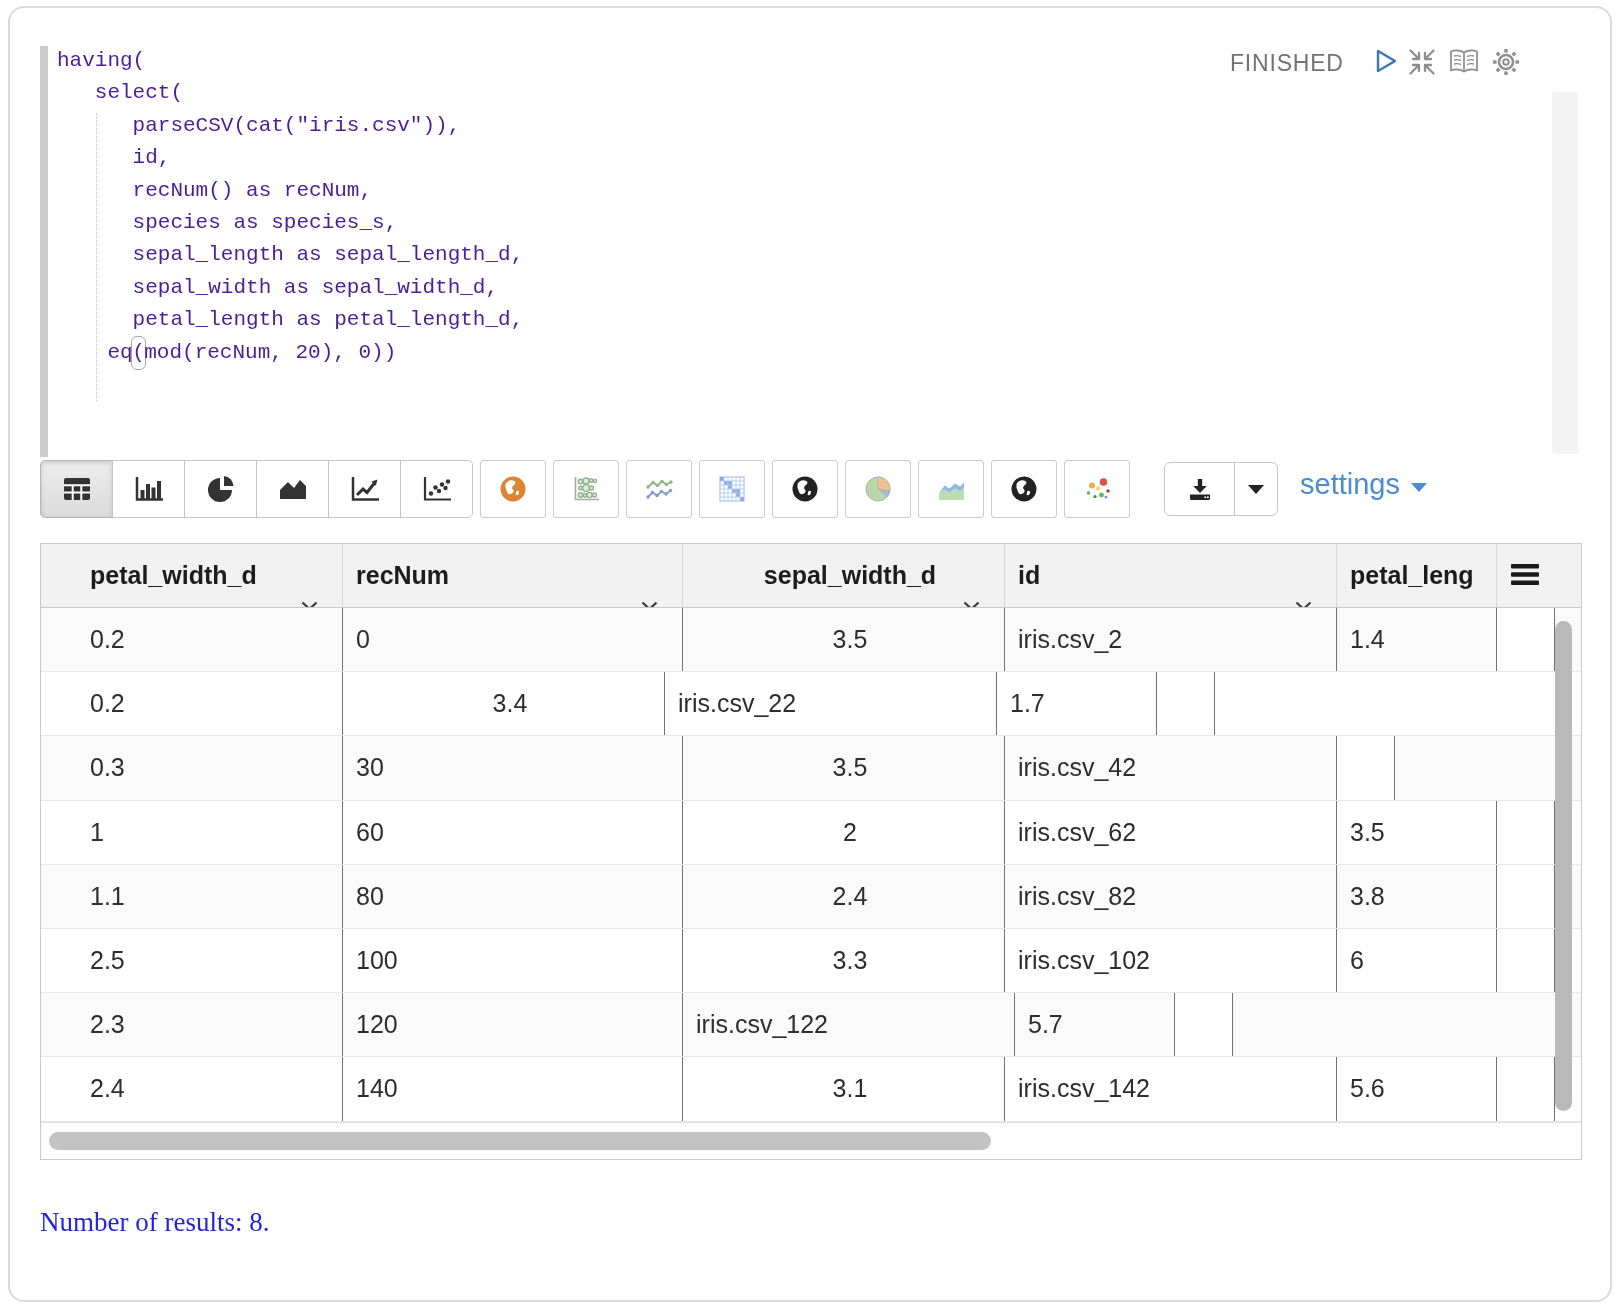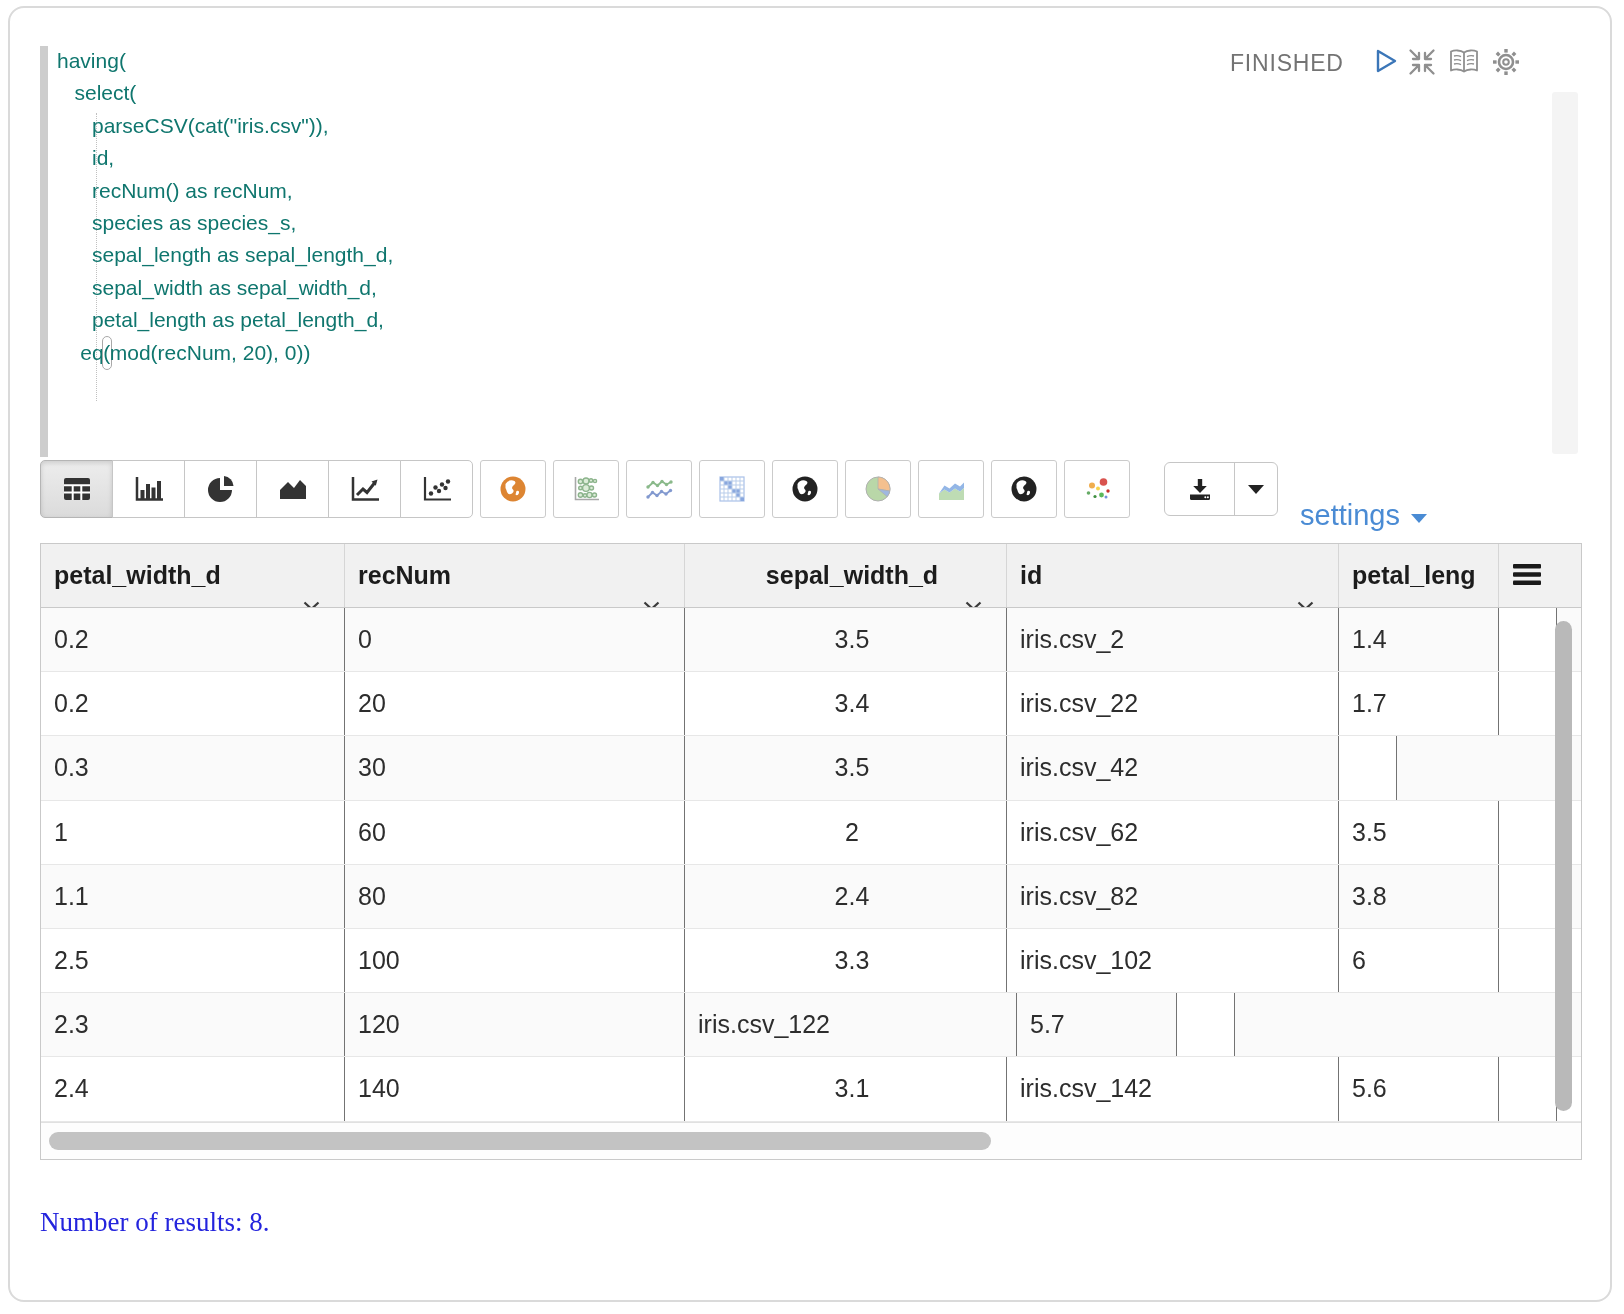--- a/index.html
+++ b/index.html
@@ -8,22 +8,22 @@
           font-family:"Liberation Sans", sans-serif; overflow:hidden; }
   .abs { position:absolute; }
 
   
   #card { left:8px; top:6px; width:1604px; height:1296px;
           border:2px solid #dadada; border-radius:16px; background:#fff; }
 
   
   #gutter-bar { left:40px; top:46px; width:8px; height:411px; background:#cdcdcd; }
   #indent-guide { left:96px; top:113px; height:288px; border-left:1px dotted #c0c0c0; }
-  #code { left:57px; top:45px; width:1480px; font-family:Liberation Sans, sans-serif;
-          font-size:21px; line-height:32.4px; color:#0f766e; }
+  #code { left:57px; top:45px; width:1480px; font-family:Liberation Mono, monospace;
+          font-size:21px; line-height:32.4px; color:#4c1d95; }
   .code-line { white-space:pre; height:32.4px; }
   .bracket-match { display:inline-block; border:1.5px solid #a8a8a8; border-radius:6px;
                    margin:-3px -2px; padding:0 0.5px; }
   #editor-scrollbar { left:1552px; top:92px; width:26px; height:362px;
                       background:#f4f4f4; border-radius:3px; }
 
   
   #status-text { left:1230px; top:50px; font-size:23px; color:#737373; letter-spacing:0.8px; }
   .pctl { display:flex; align-items:center; justify-content:center; cursor:pointer; }
 
@@ -40,33 +40,33 @@
 
   #download-group { left:1164px; top:462px; height:54px; display:flex;
                     border:1px solid #c6c6c6; border-radius:6px; overflow:hidden; background:#fff; }
   #download-main { width:69px; display:flex; align-items:center; justify-content:center; }
   #download-caret-btn { width:43px; border-left:1px solid #c6c6c6;
                         display:flex; align-items:center; justify-content:center; }
   .caret-dark { width:0; height:0; border-left:8px solid transparent;
                 border-right:8px solid transparent; border-top:9px solid #222; }
 
   #settings-link { left:1300px; top:468px; display:flex; align-items:center; gap:11px;
-                   font-size:29px; color:#4a8bd4; cursor:pointer;margin-top:31px; }
+                   font-size:29px; color:#4a8bd4; cursor:pointer; }
   .caret-blue { width:0; height:0; border-left:8px solid transparent;
                 border-right:8px solid transparent; border-top:9px solid #4a8bd4; margin-top:5px; }
 
   
   #table { left:40px; top:543px; width:1542px; height:617px;
            border:1px solid #c9c9c9; background:#fff; }
   #thead { display:flex; height:64px; background:#f1f1f1; border-bottom:1px solid #c9c9c9; }
   .hcell { position:relative; border-right:1px solid #d6d6d6; padding-left:13px;
            font-size:25px; font-weight:bold; color:#1c1c1c; line-height:62px;
            white-space:nowrap; overflow:hidden; background:#f1f1f1; }
   .hcell .chev { position:absolute; right:24px; top:27px; }
-  .c0{width:304px;} .c1{width:340px;} .c2{width:322px;text-align:center;} .c3{width:332px;} .c4{width:160px;}
+  .c0{width:266px;margin-left:36px;} .c1{width:340px;} .c2{width:322px;text-align:center;} .c3{width:332px;} .c4{width:160px;}
   .cg{width:58px; border-right:none;}
   #menu-cell { display:flex; align-items:center; justify-content:center; padding-left:0; }
   .trow { display:flex; height:64.2px; border-bottom:1px solid #e7e7e7; background:#fff; }
   .trow.odd { background:#fafafa; }
   .tcell { border-right:1px solid #737373; padding-left:13px; font-size:25px; color:#2d2d2d;
            line-height:62px; white-space:nowrap; overflow:hidden; }
   .tcell.cg { background:#fff; }
   #vscroll-thumb { right:9px; top:77px; width:17px; height:490px;
                    background:#b9b9b9; border-radius:9px; }
   #hscroll { left:0; right:0; bottom:0; height:37px; border-top:1px solid #e0e0e0; background:#fdfdfd; }
@@ -352,21 +352,20 @@
     <div class="trow odd">
       <div class="tcell c0">0.2</div>
       <div class="tcell c1">0</div>
       <div class="tcell c2">3.5</div>
       <div class="tcell c3">iris.csv_2</div>
       <div class="tcell c4">1.4</div>
       <div class="tcell cg"></div>
     </div>
     <div class="trow">
       <div class="tcell c0">0.2</div>
-      <div class="tcell c1">20</div>
       <div class="tcell c2">3.4</div>
       <div class="tcell c3">iris.csv_22</div>
       <div class="tcell c4">1.7</div>
       <div class="tcell cg"></div>
     </div>
     <div class="trow odd">
       <div class="tcell c0">0.3</div>
       <div class="tcell c1">30</div>
       <div class="tcell c2">3.5</div>
       <div class="tcell c3">iris.csv_42</div>

